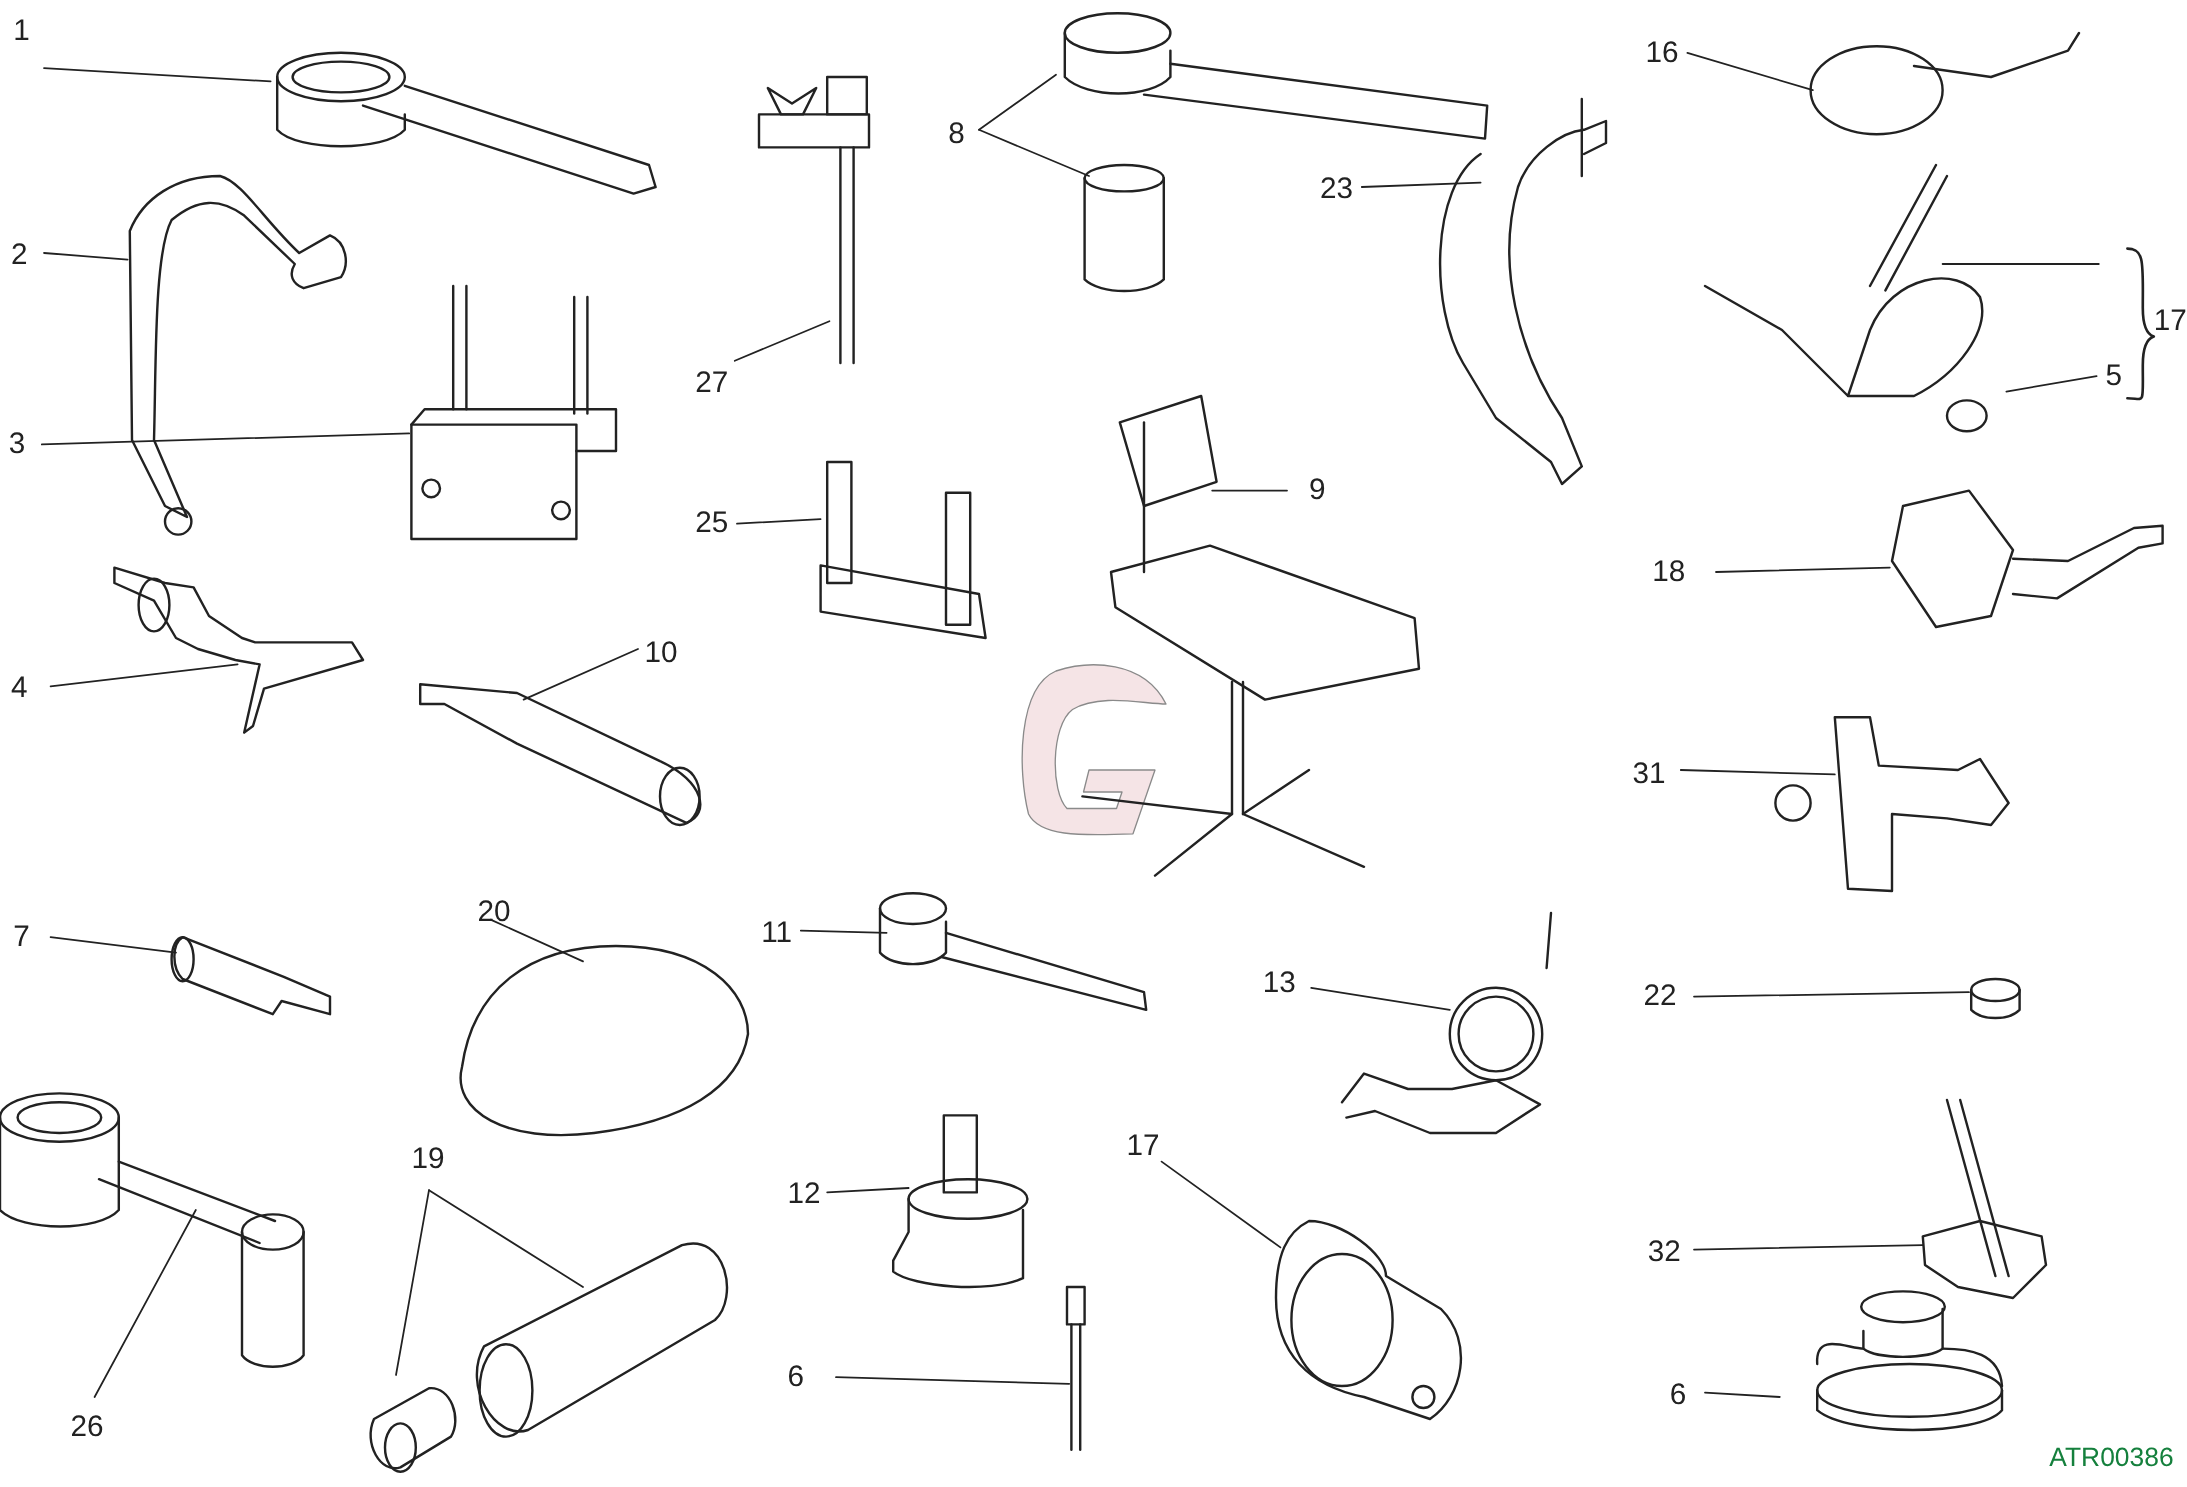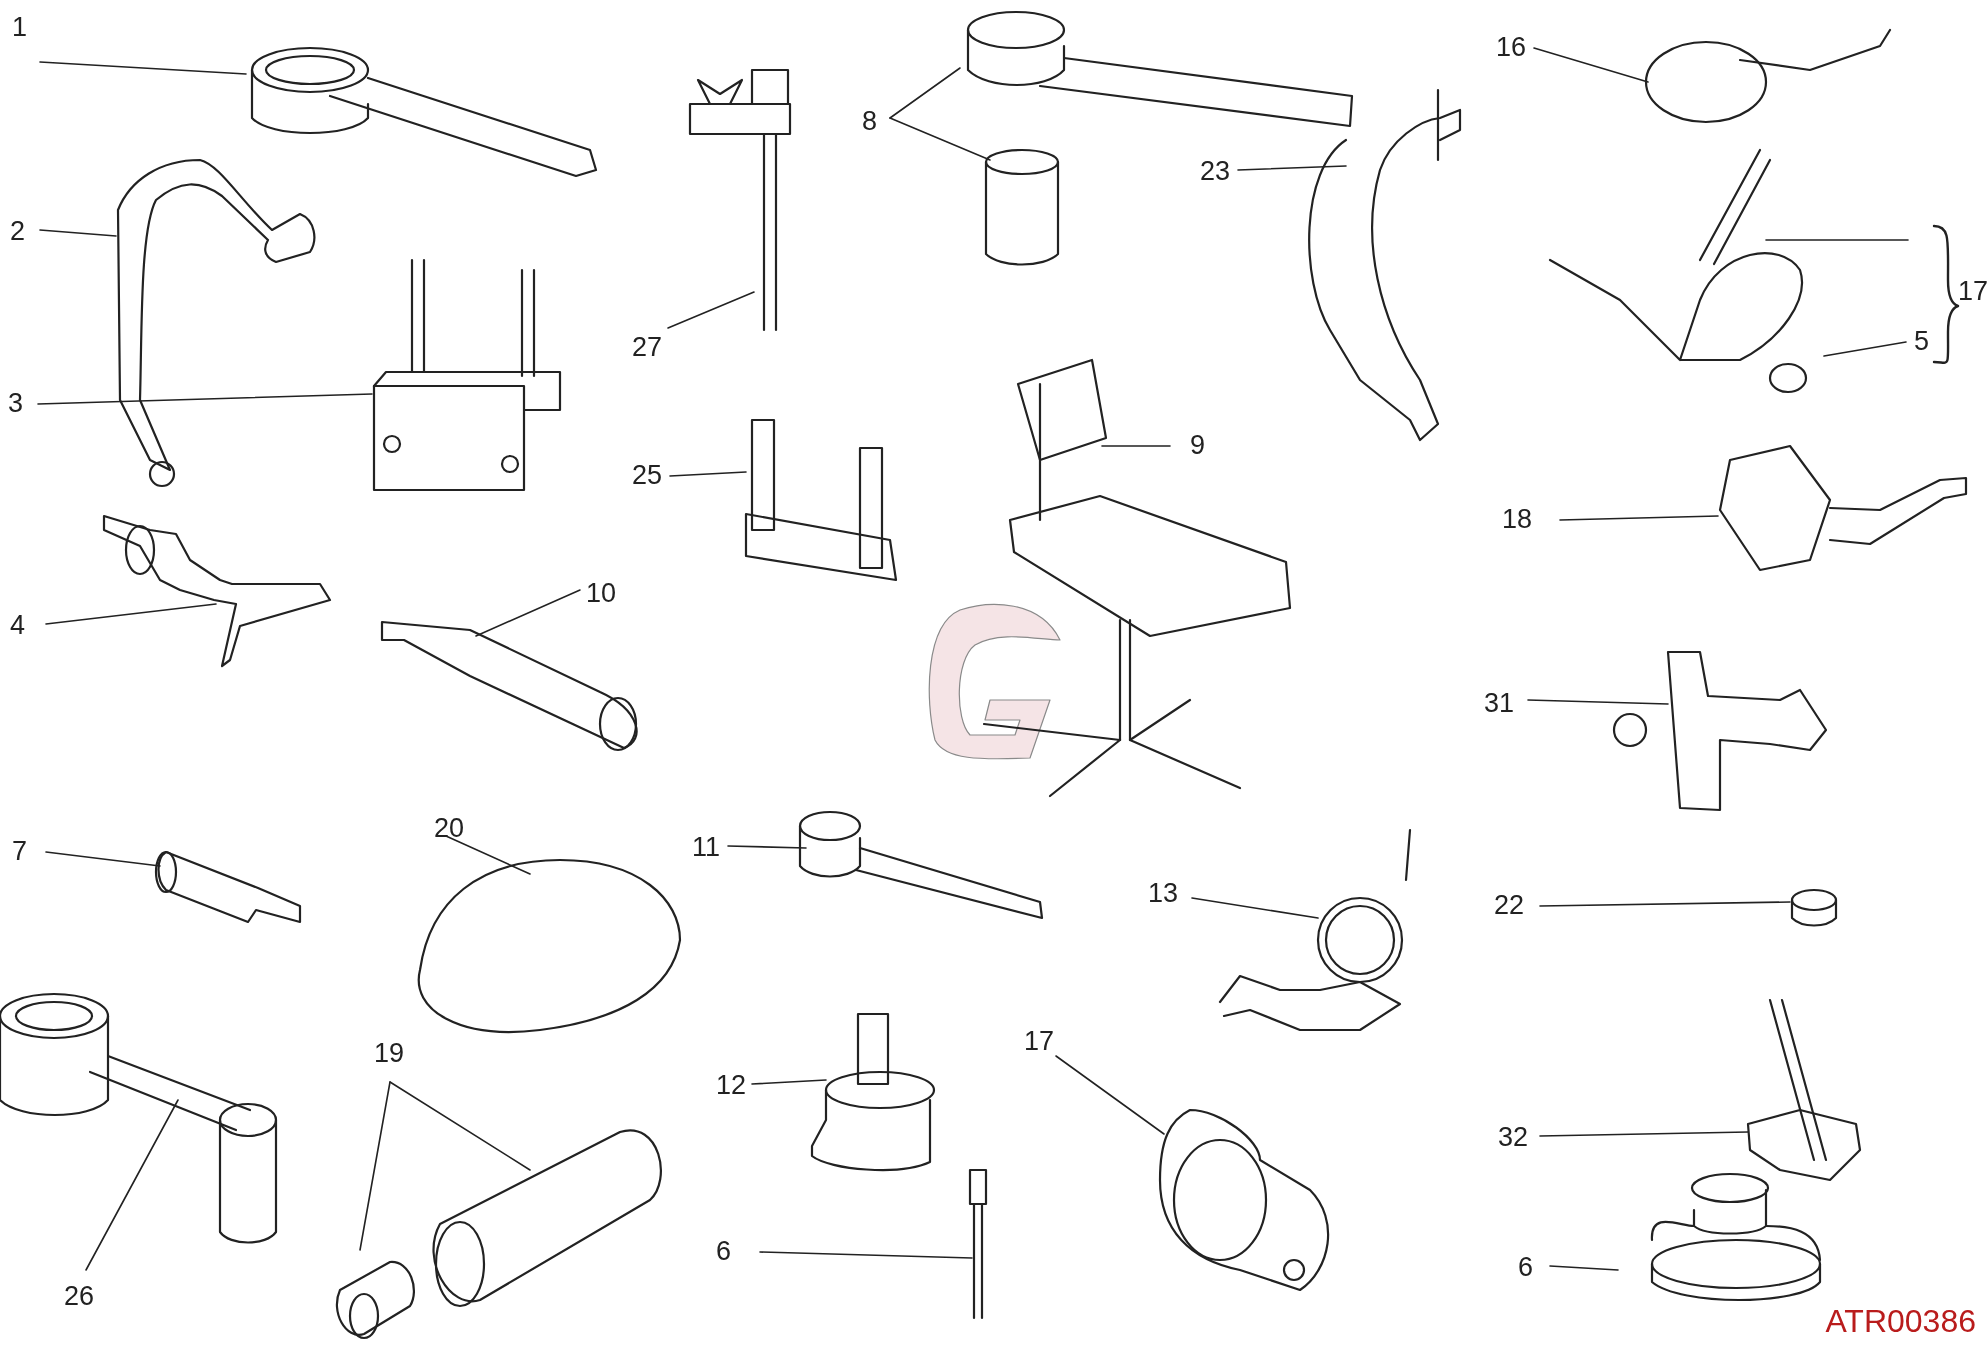--- a/index.html
+++ b/index.html
@@ -1,19 +1,19 @@
 <!DOCTYPE html>
 <html><head>
 <meta charset="utf-8">
 <style>
   html,body{margin:0;padding:0;background:#fff;}
   body{width:1988px;height:1352px;position:relative;overflow:hidden;font-family:"Liberation Sans",sans-serif;}
   .lbl{position:absolute;font-size:27px;color:#222;line-height:1;}
   svg.art{position:absolute;left:0;top:0;}
-  .ref{position:absolute;right:12px;bottom:12px;font-size:32px;color:#b91c1c;}
+  .ref{position:absolute;right:12px;bottom:12px;font-size:24px;color:#15803d;}
 </style>
 </head>
 <body>
 
 <svg class="art" width="1988" height="1352" viewBox="0 0 1988 1352" fill="none" stroke="#222" stroke-width="2.2" stroke-linejoin="round" stroke-linecap="round">
 
   <path d="M1060 640 C1040 600 990 600 960 610 C925 625 925 700 935 740 C945 760 980 760 1030 758 L1050 700 L990 700 L985 720 L1020 720 L1015 735 L970 735 C955 720 955 660 975 645 C1000 630 1040 640 1060 640 Z" fill="#f5e4e6" stroke="#8a8a8a" stroke-width="1.2"></path>
 
   <g stroke-width="1.6">
     <line x1="40" y1="62" x2="246" y2="74"></line>

